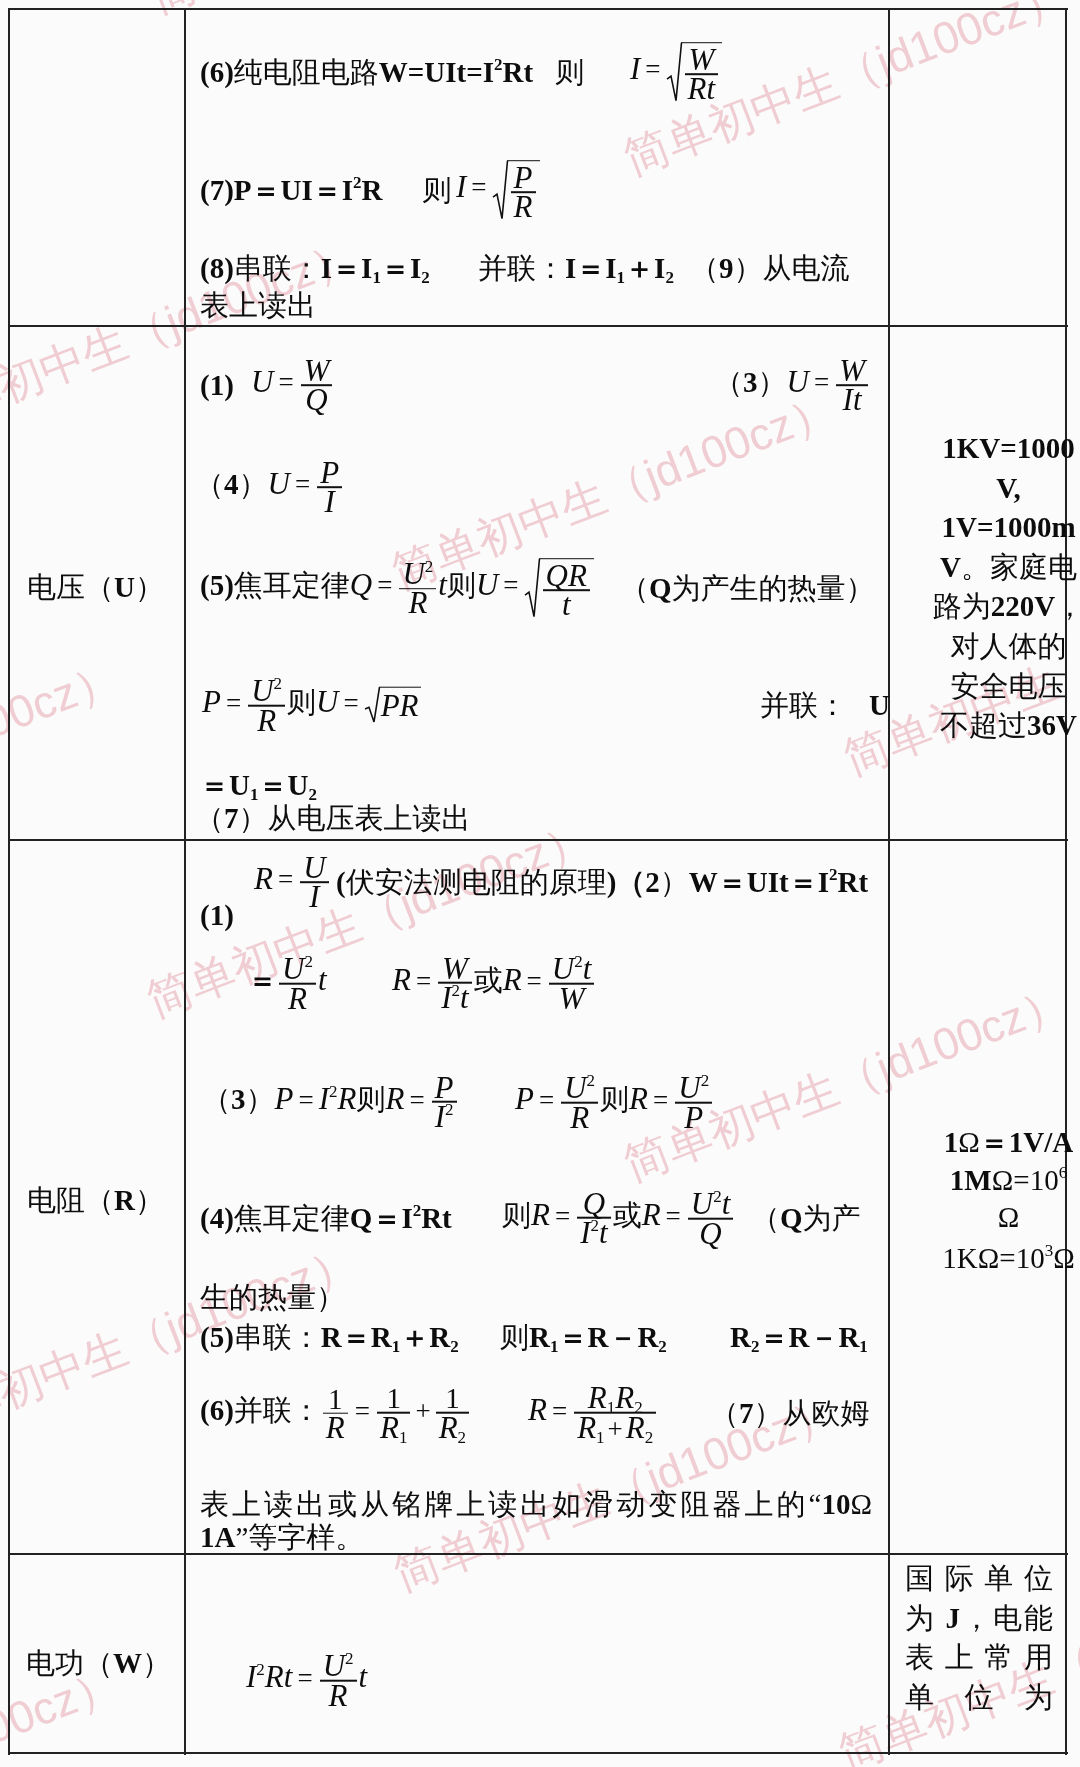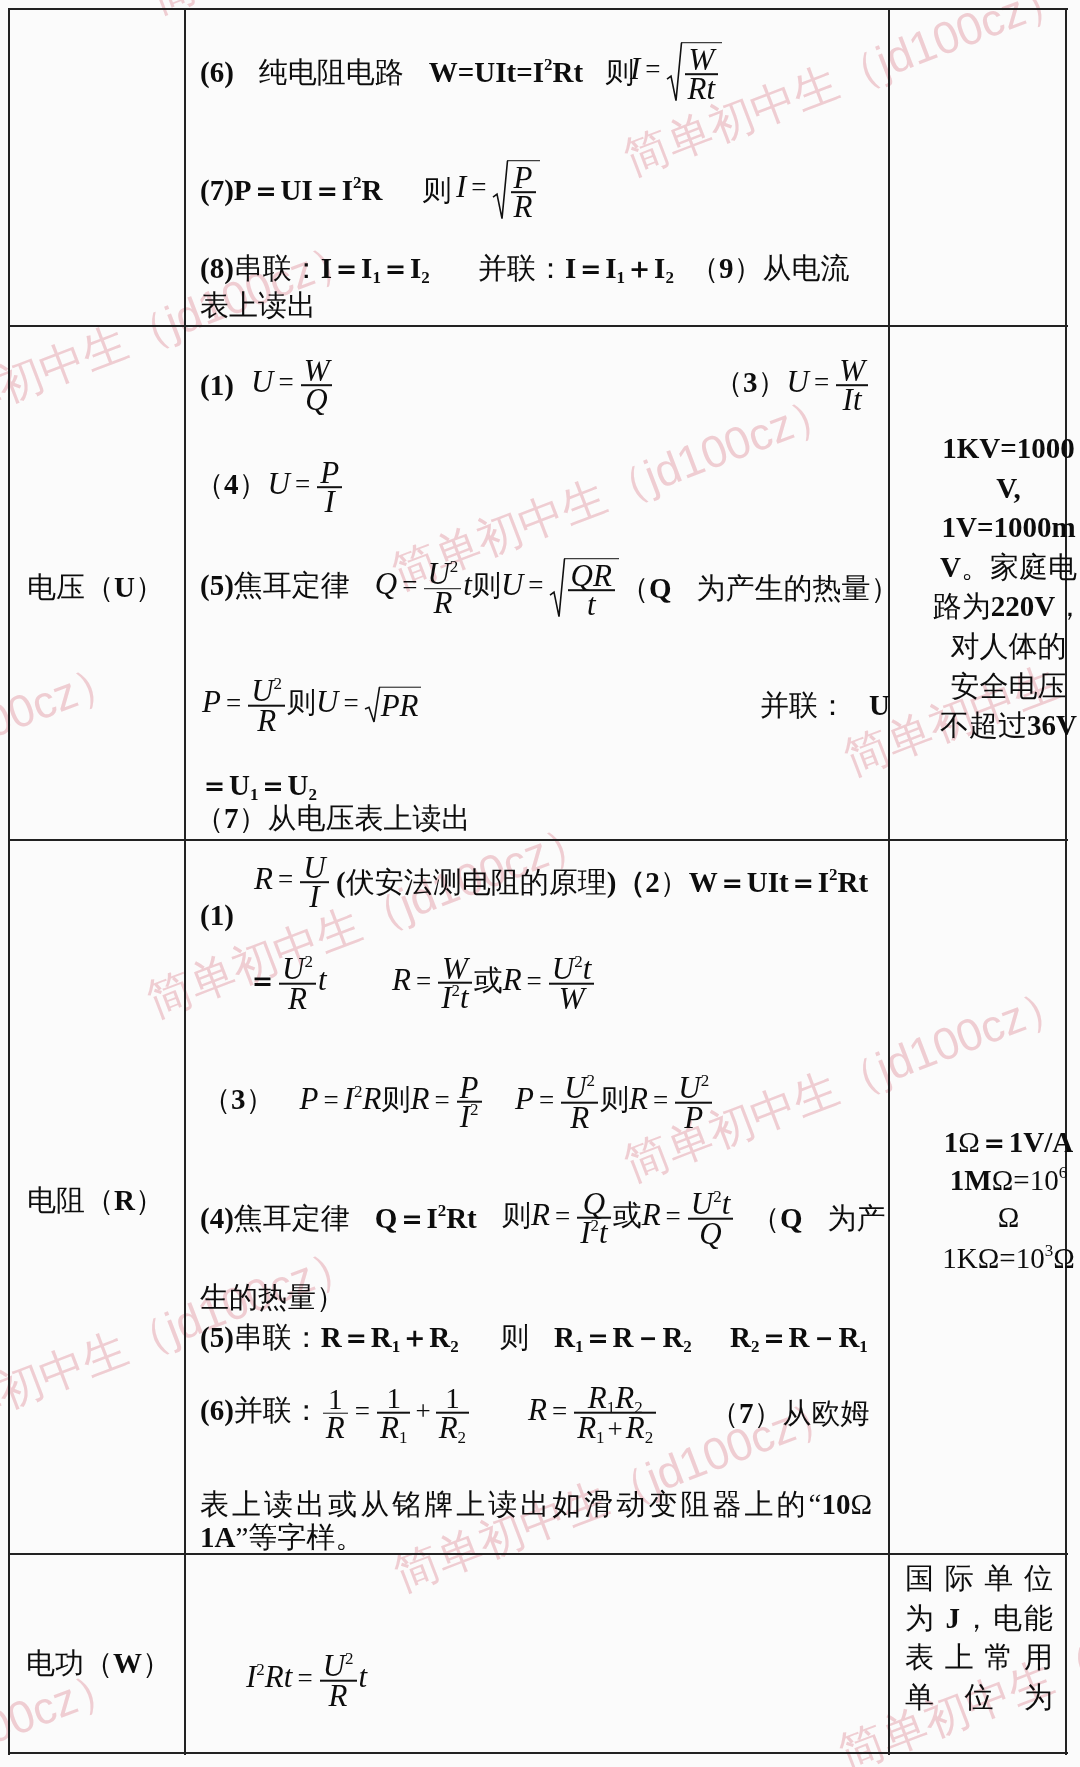--- a/index.html
+++ b/index.html
@@ -10,21 +10,21 @@
 .hl{position:absolute;left:8px;width:1060px;height:2px;background:#222;}
 .vl{position:absolute;top:8px;width:2px;height:1747px;background:#222;}
 .ln{position:absolute;white-space:nowrap;font-size:29px;line-height:34px;transform:translateY(-50%);}
 .label{position:absolute;font-size:29px;line-height:34px;white-space:nowrap;transform:translateY(-50%);}
 .b{font-weight:bold;}
 .i{font-style:italic;font-size:31px;}
 .eq{font-size:27px;margin:0 5px;font-style:normal;}
 .pl{font-size:27px;margin:0 3px;font-style:normal;}
 .sp{font-size:17px;vertical-align:12px;line-height:0;font-style:normal;}
 .sb{font-size:17px;vertical-align:-5px;line-height:0;font-style:normal;}
-.ml{margin-left:25px;}
+.ml{margin-left:0;}
 .ml2{margin-left:22px;}
 .ml3{margin-left:40px;}
 .frac{display:inline-flex;flex-direction:column;align-items:center;vertical-align:middle;margin:0 2px;}
 .frac .num,.frac .den{display:block;line-height:27px;white-space:nowrap;padding:0 3px;}
 .frac .bar{display:block;align-self:stretch;height:1.6px;background:#111;}
 .sqrt{position:relative;display:inline-block;vertical-align:middle;padding-left:15px;}
 .sqrt .rad{position:absolute;left:0;top:0;width:16px;height:100%;overflow:visible;}
 .sqrt .rad path{fill:none;stroke:#111;stroke-width:1.6;vector-effect:non-scaling-stroke;}
 .sqrt .radicand{display:inline-block;border-top:1.6px solid #111;padding:3px 2px 0 2px;line-height:30px;}
 .note{position:absolute;left:889px;width:177px;text-align:center;font-size:29px;line-height:34px;white-space:nowrap;transform:translateY(-50%);margin-left:31px;}

